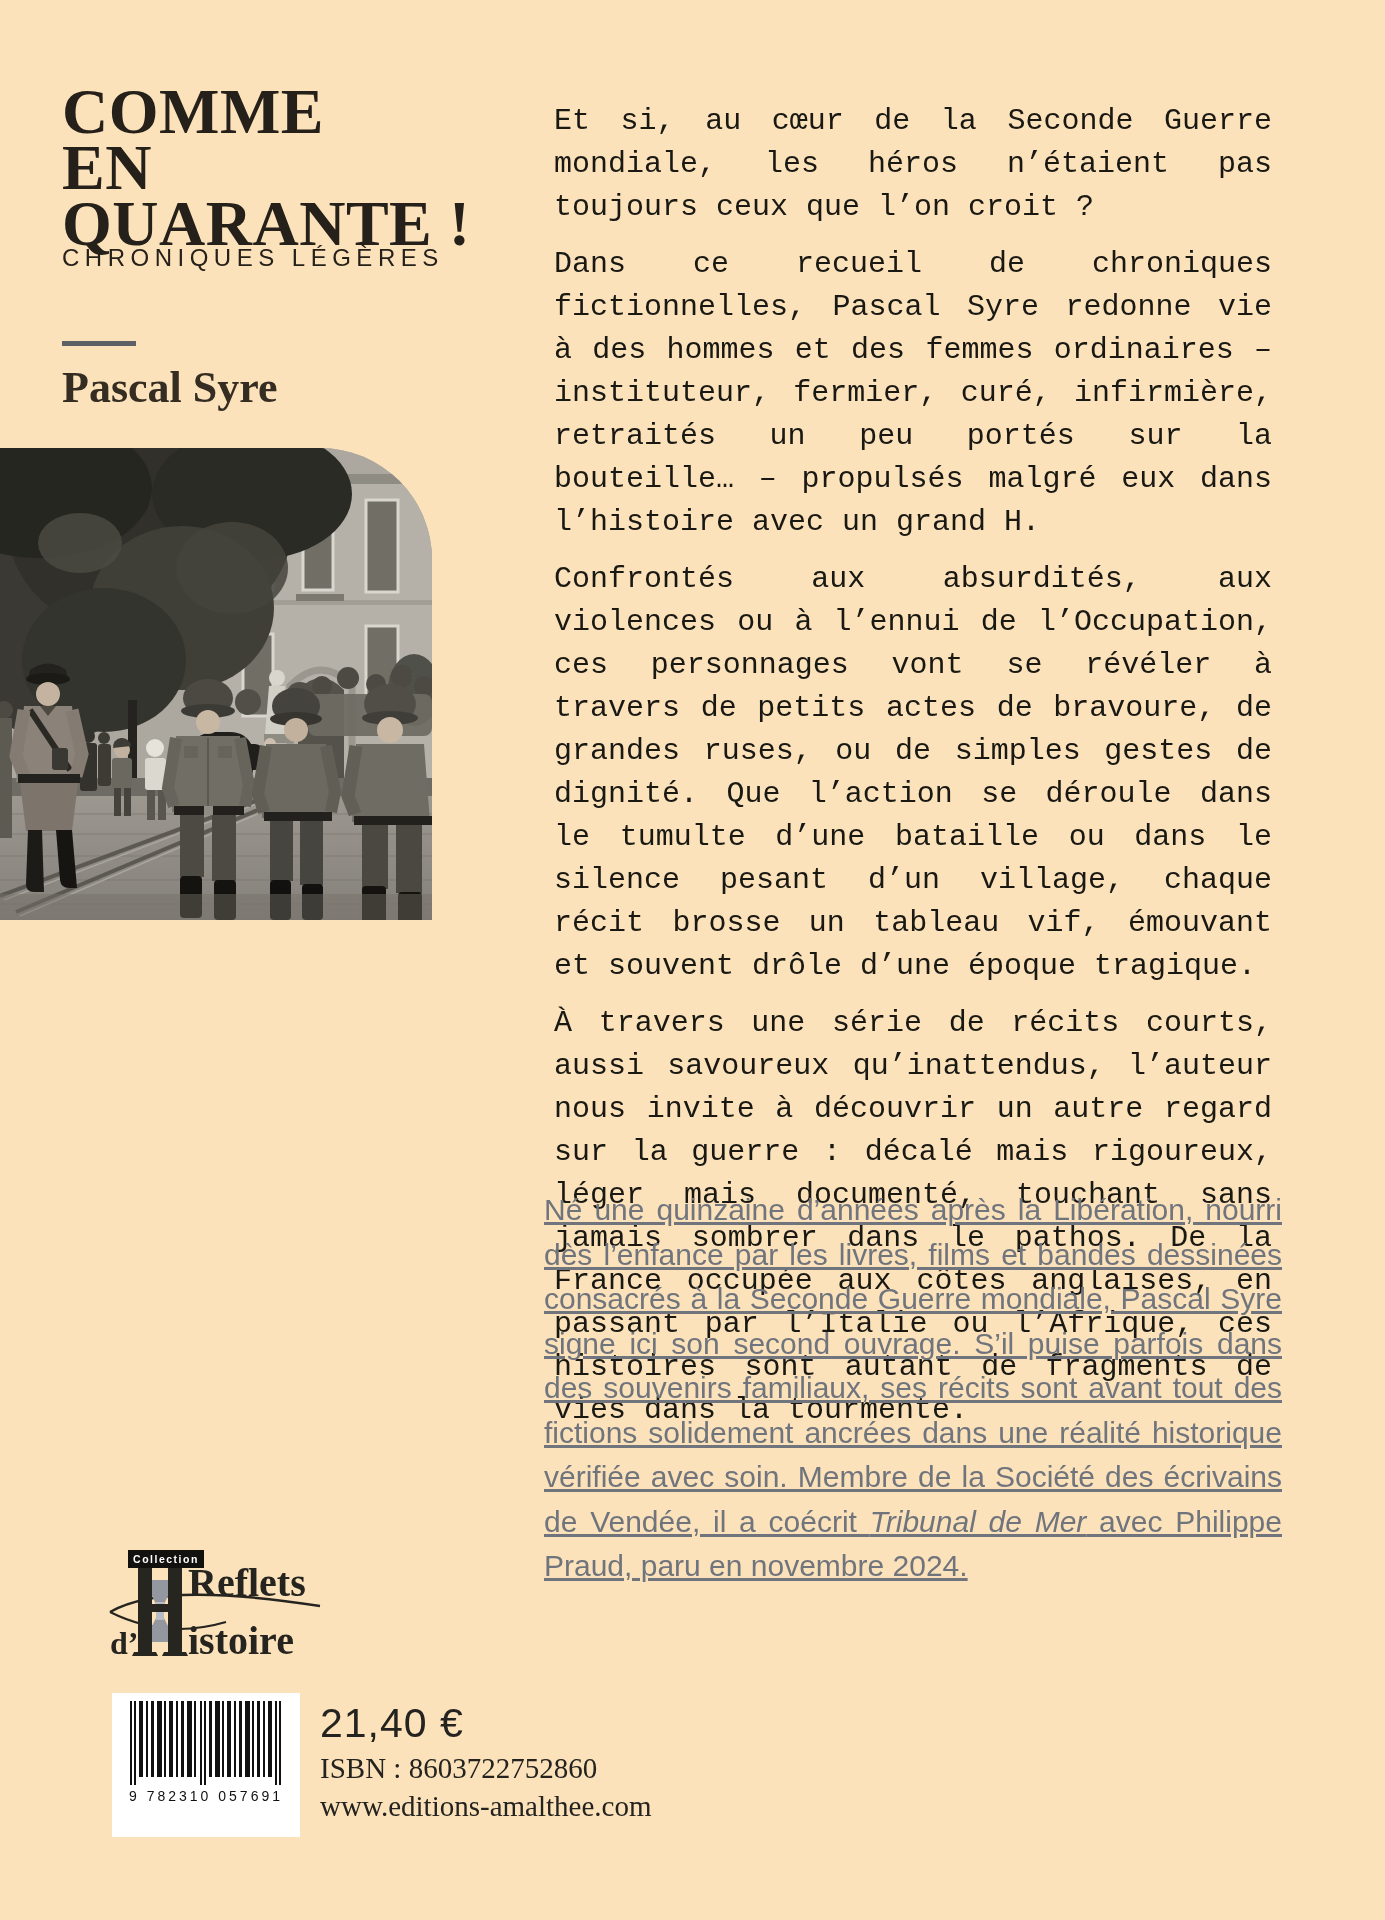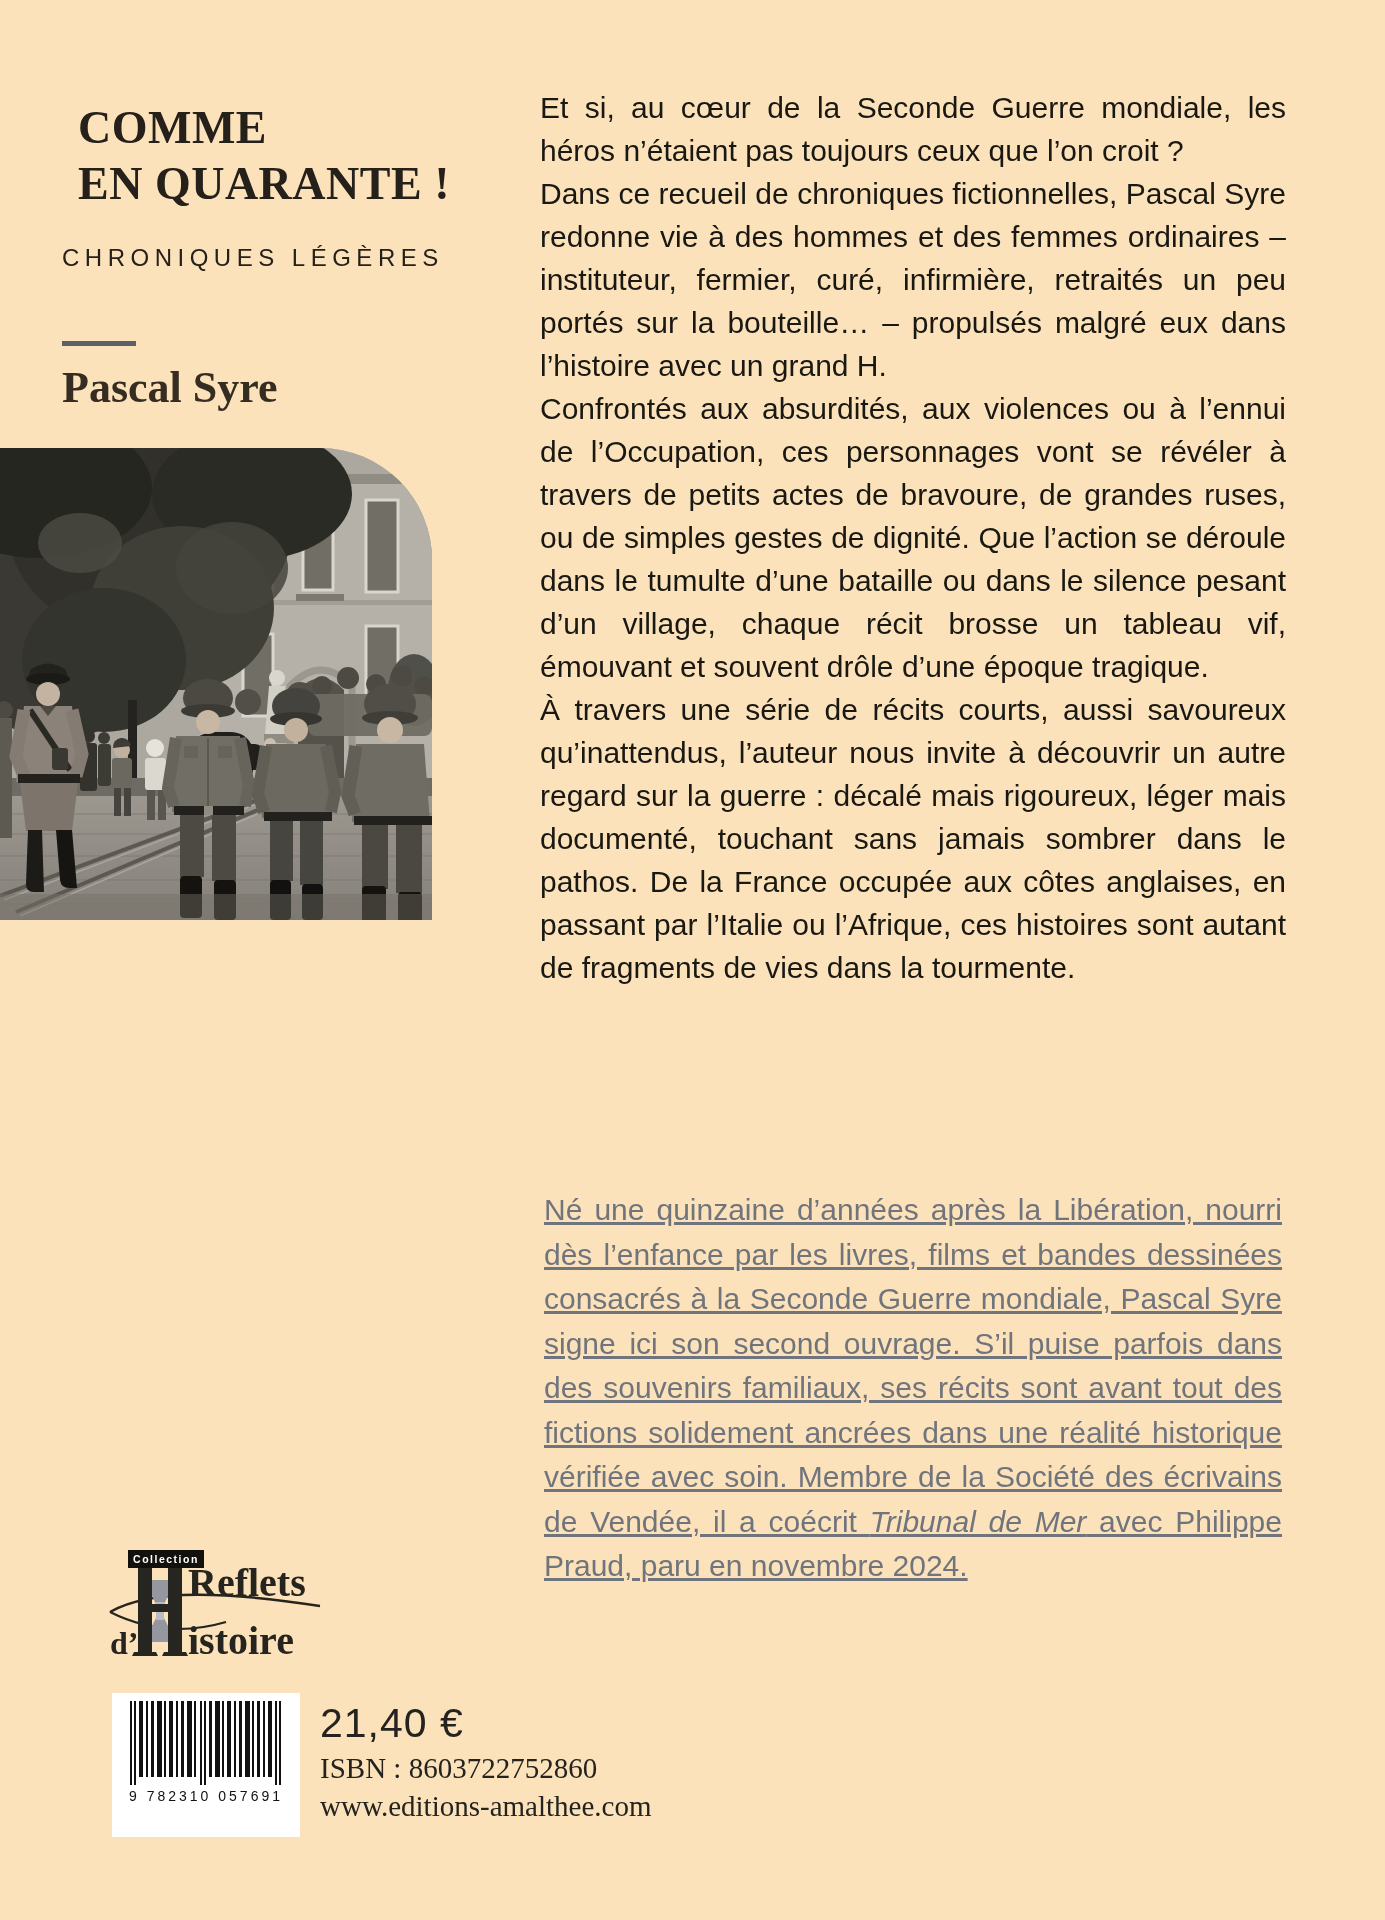--- a/index.html
+++ b/index.html
@@ -5,23 +5,23 @@
   html,body{margin:0;padding:0;}
   .page{
     position:relative;
     width:1385px;height:1920px;
     background:#fbe2ba;
     font-family:"Liberation Sans",sans-serif;
     overflow:hidden;
   }
   
   .book-title{
-    position:absolute;left:62px;top:84px;margin:16px;width:420px;
+    position:absolute;left:62px;top:84px;margin:0;width:420px;
     font-family:"Liberation Serif",serif;font-weight:700;
-    font-size:46px;line-height:56px;letter-spacing:.5px;
+    font-size:64px;line-height:56px;letter-spacing:.5px;
     color:#26201a;
   }
   .book-subtitle{
     position:absolute;left:62px;top:238px;width:430px;
     font-weight:400;font-size:24px;line-height:39px;
     letter-spacing:5.5px;color:#26201a;
   }
   .divider-rule{
     position:absolute;left:62px;top:341px;width:74px;height:5px;
     background:#5d6064;
@@ -35,21 +35,21 @@
   .cover-photo{
     position:absolute;left:0;top:448px;width:432px;height:472px;
     border-top-right-radius:112px;overflow:hidden;background:#aca8a0;
   }
   
   .synopsis{
     position:absolute;left:540px;top:86px;width:746px;
     font-size:30px;line-height:43px;text-align:justify;
     color:#191813;
   }
-  .synopsis p{margin:0;}
+  .synopsis p{margin:14px;font-family:Liberation Mono, monospace;}
   
   .bio{
     position:absolute;left:540px;top:1184px;width:746px;
     font-size:30px;line-height:44.5px;text-align:justify;
     color:#70747d;
   }
   .bio p{margin:4px;text-decoration:underline;}
   
   .collection-logo{position:absolute;left:108px;top:1548px;width:215px;height:132px;}
   

